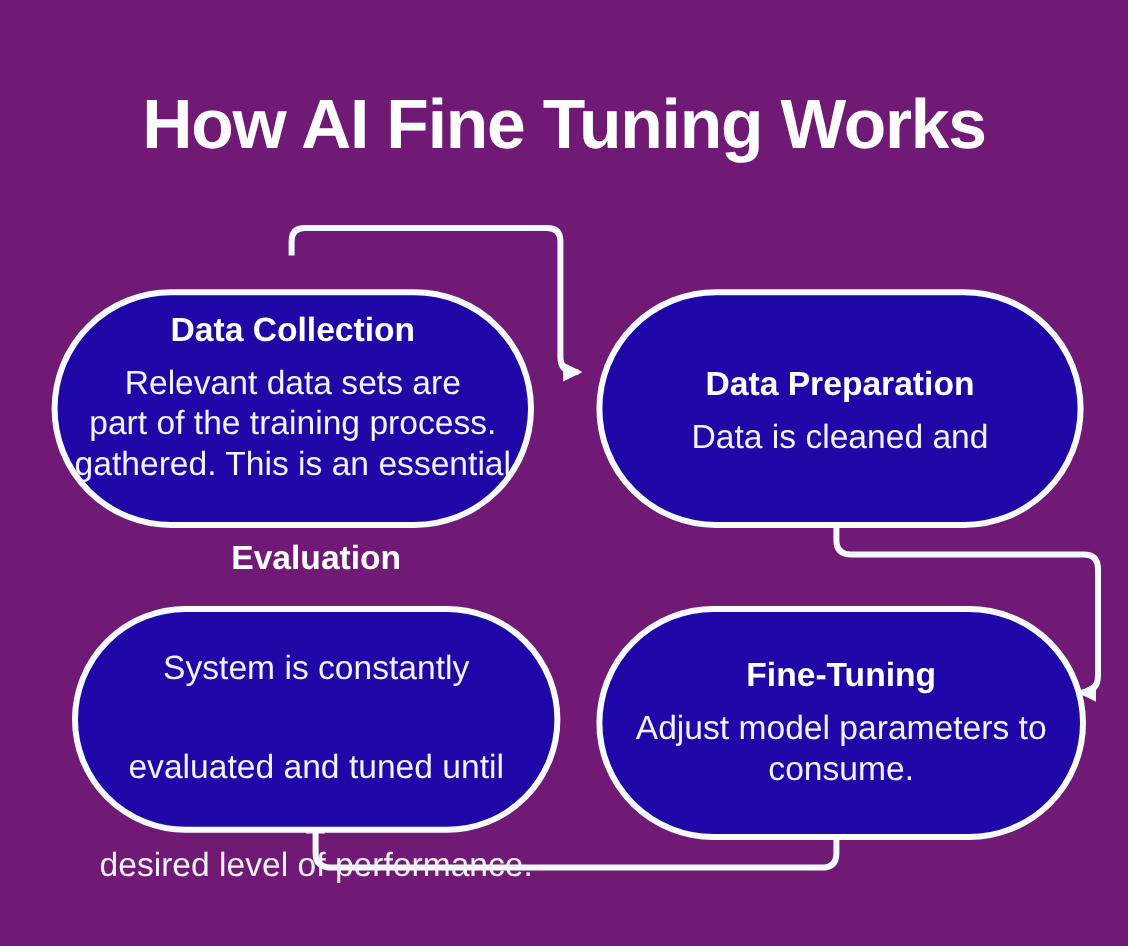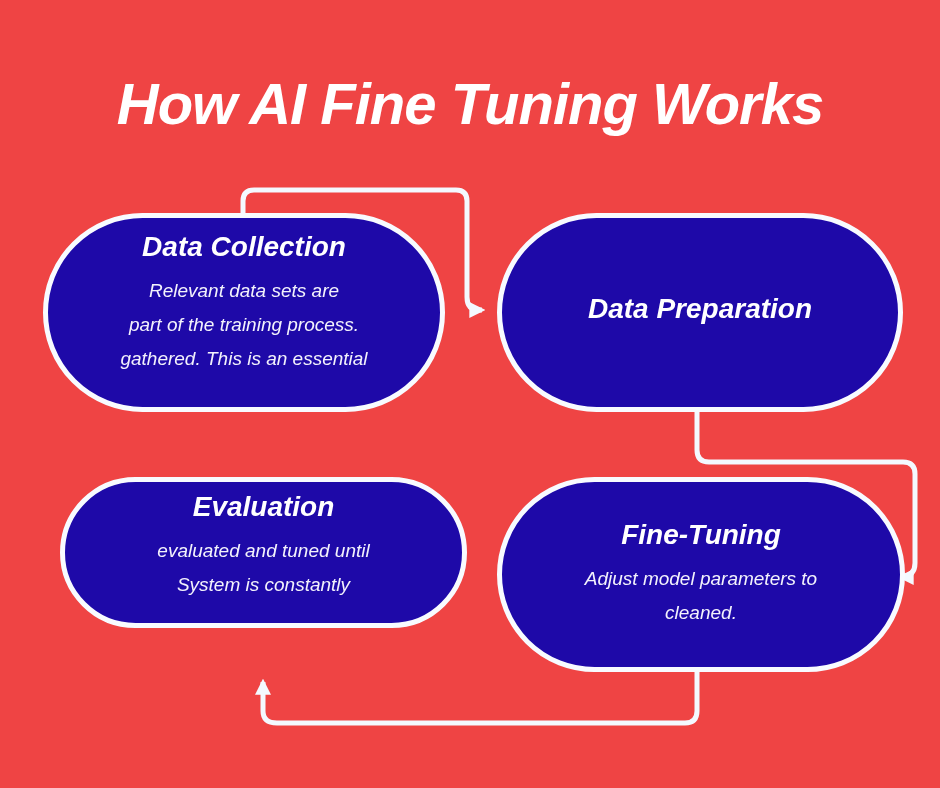--- a/index.html
+++ b/index.html
@@ -4,23 +4,22 @@
 <style>
   html, body { margin: 0; padding: 0; }
   body {
     font-family: "Liberation Sans", sans-serif;
     background: #0a52b4;
   }
   .canvas {
     position: relative;
     width: 940px;
     height: 788px;
-    background: #ef4444;
+    background: #701a75;
     overflow: hidden;
-    font-style: italic;
   }
   .main-title {
     position: absolute;
     left: 0; right: 0;
     top: 72px;
     margin: 0;
     text-align: center;
     color: #ffffff;
     font-size: 58px;
     font-weight: bold;
@@ -44,36 +43,37 @@
     box-sizing: border-box;
     background: #1e09a8;
     border: 5px solid #f8fbff;
     border-radius: 110px;
     display: flex;
     flex-direction: column;
     align-items: center;
     justify-content: center;
     text-align: center;
     color: #ffffff;
+    margin-top: 28px;
   }
   .node-title {
     font-size: 28px;
     font-weight: bold;
     line-height: 38px;
     margin-bottom: 8px;
     color: #ffffff;
   }
   .node-line {
-    font-size: 19px;
+    font-size: 28px;
     line-height: 34px;
     color: #f3f2fc;
   }
   .node-data-collection  { left: 43px;  top: 213px; width: 402px; height: 199px; padding-bottom: 22px; }
   .node-data-preparation { left: 497px; top: 213px; width: 406px; height: 199px; }
-  .node-evaluation       { left: 60px;  top: 477px; width: 407px; height: 151px; padding-bottom: 16px; }
+  .node-evaluation       { left: 60px;  top: 477px; width: 407px; height: 189px; padding-bottom: 16px; gap: 48px; }
   .node-fine-tuning      { left: 497px; top: 477px; width: 408px; height: 195px; padding-bottom: 4px; }
 </style>
 </head>
 <body>
 
 <div class="canvas">
 
   <h1 class="main-title">How AI Fine Tuning Works</h1>
 
   <svg class="connectors" viewBox="0 0 940 788">
@@ -89,27 +89,29 @@
 
   <div class="node node-data-collection">
     <div class="node-title">Data Collection</div>
     <div class="node-line">Relevant data sets are</div>
     <div class="node-line">part of the training process.</div>
     <div class="node-line">gathered. This is an essential</div>
   </div>
 
   <div class="node node-data-preparation">
     <div class="node-title">Data Preparation</div>
+    <div class="node-line">Data is cleaned and</div>
   </div>
 
   <div class="node node-evaluation">
     <div class="node-title">Evaluation</div>
+    <div class="node-line">System is constantly</div>
     <div class="node-line">evaluated and tuned until</div>
-    <div class="node-line">System is constantly</div>
+    <div class="node-line">desired level of performance.</div>
   </div>
 
   <div class="node node-fine-tuning">
     <div class="node-title">Fine-Tuning</div>
     <div class="node-line">Adjust model parameters to</div>
-    <div class="node-line">cleaned.</div>
+    <div class="node-line">consume.</div>
   </div>
 
 </div>
 
 </body></html>

